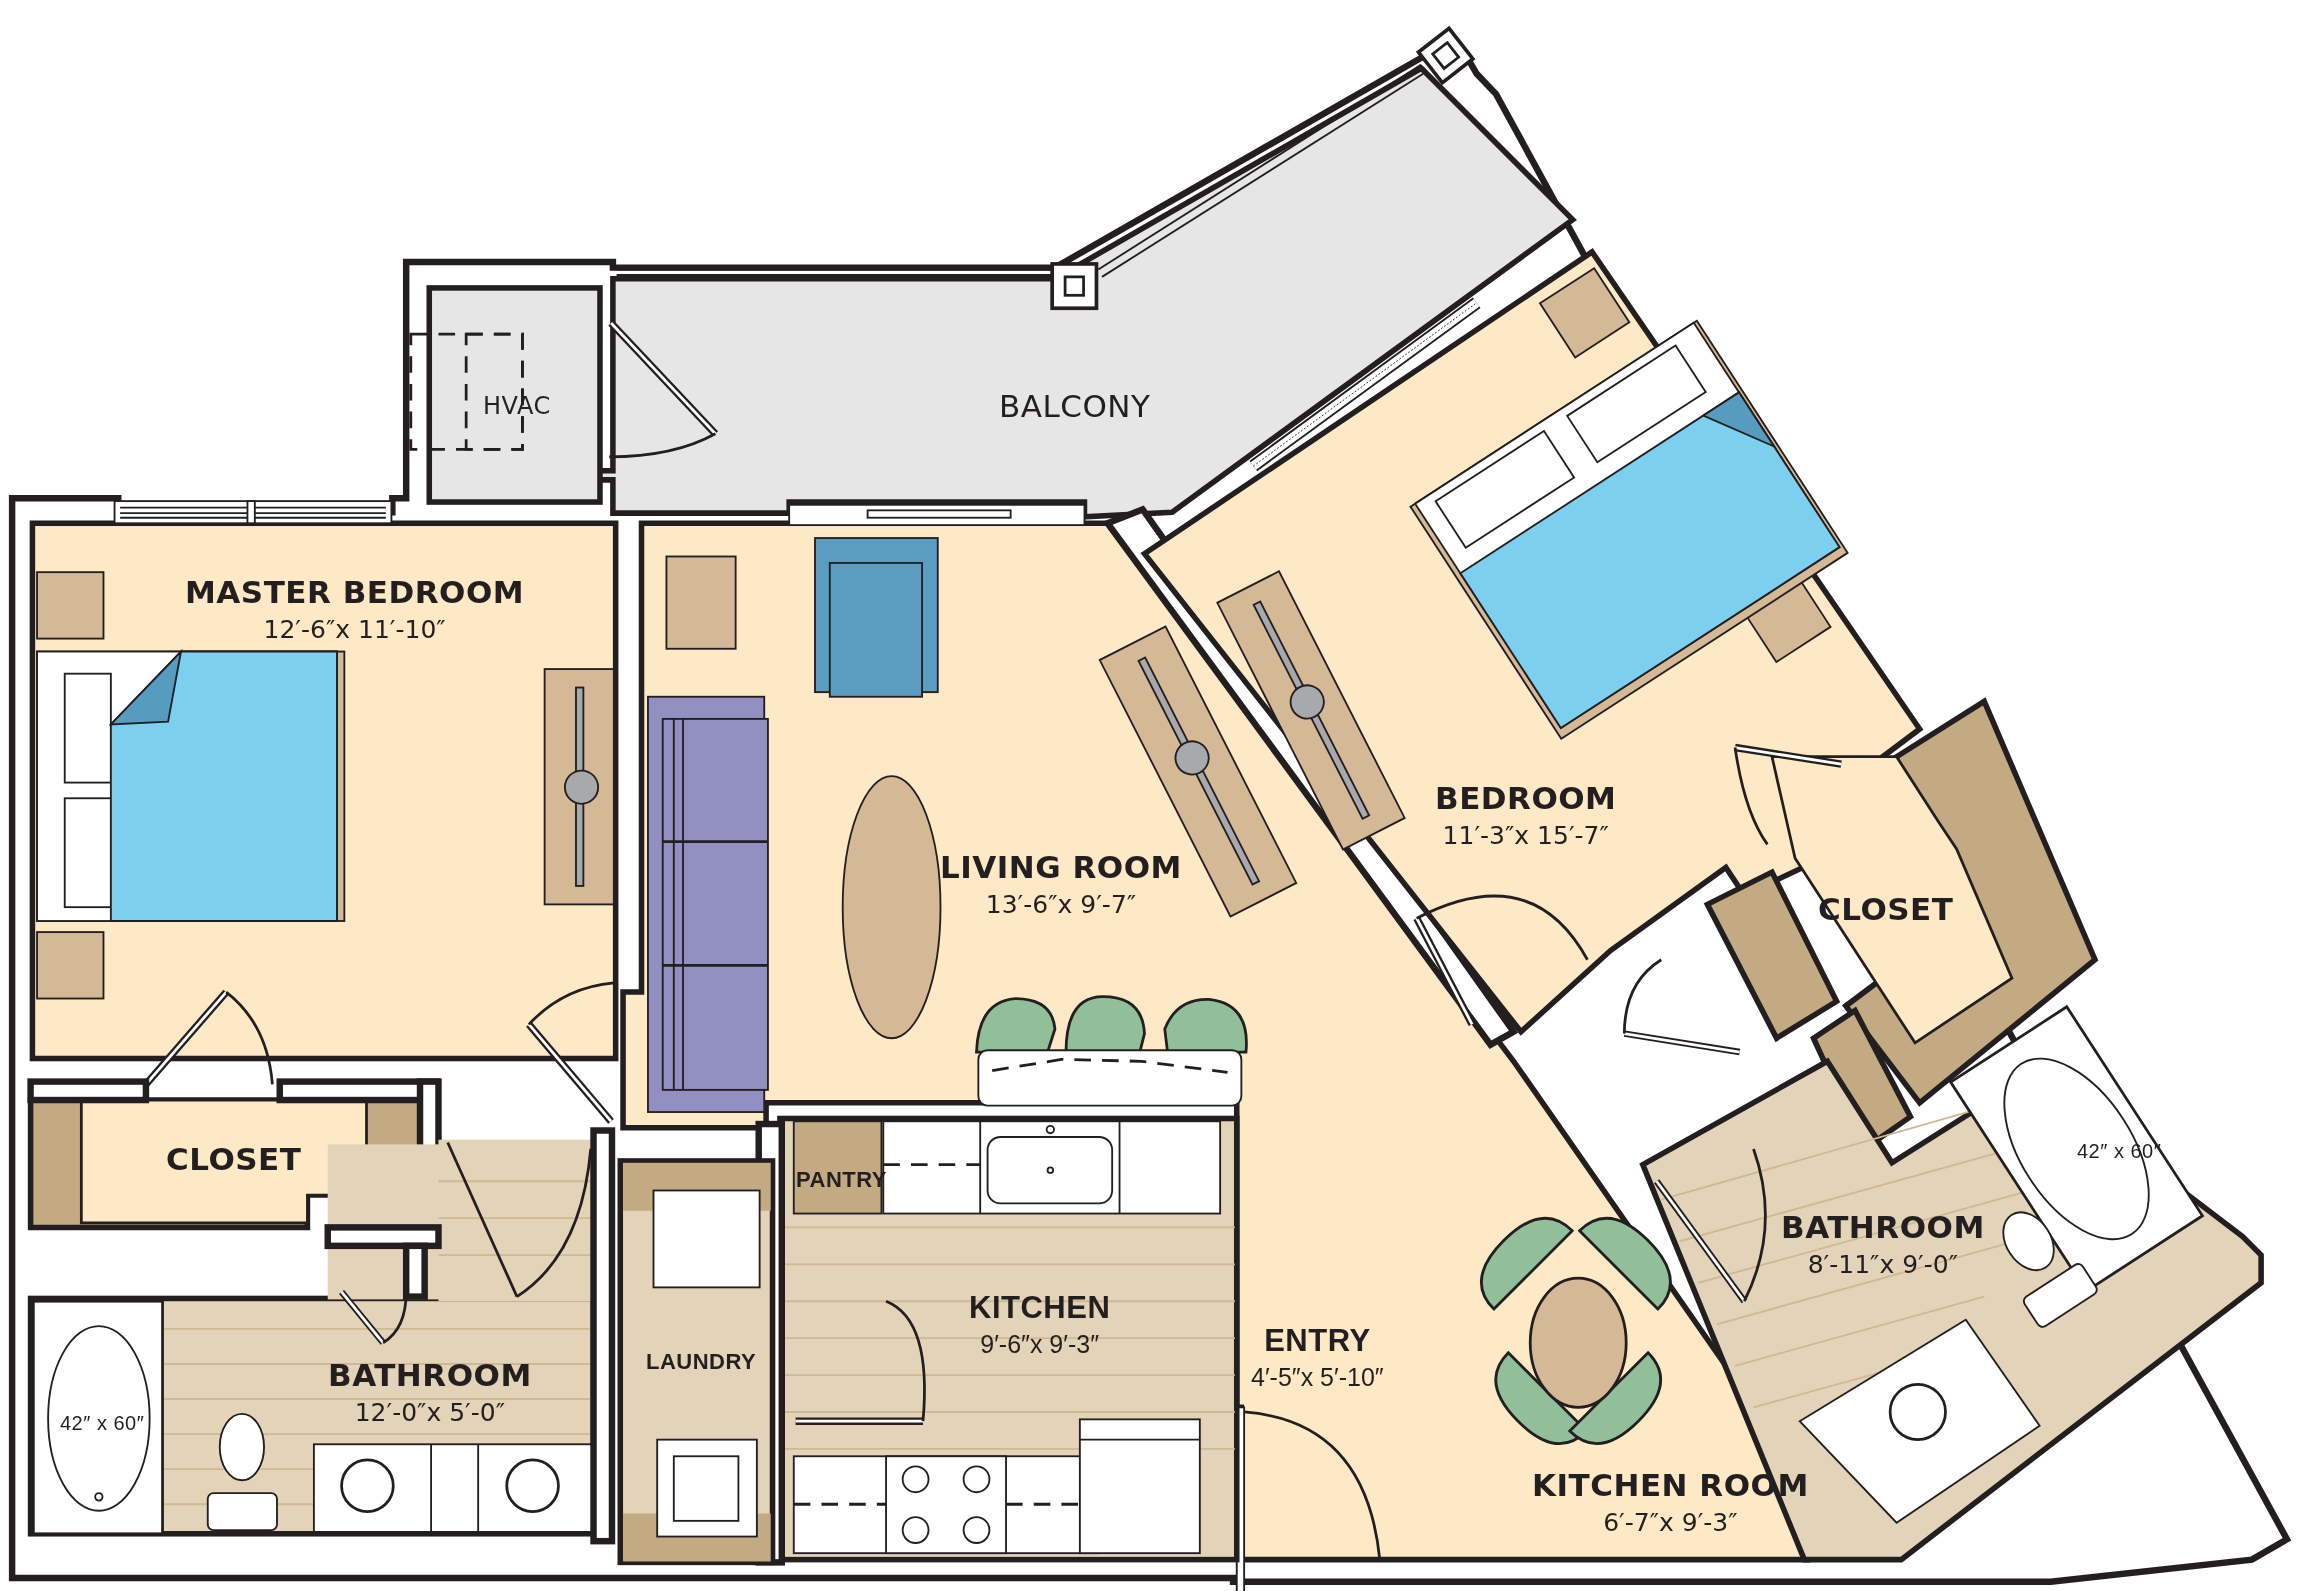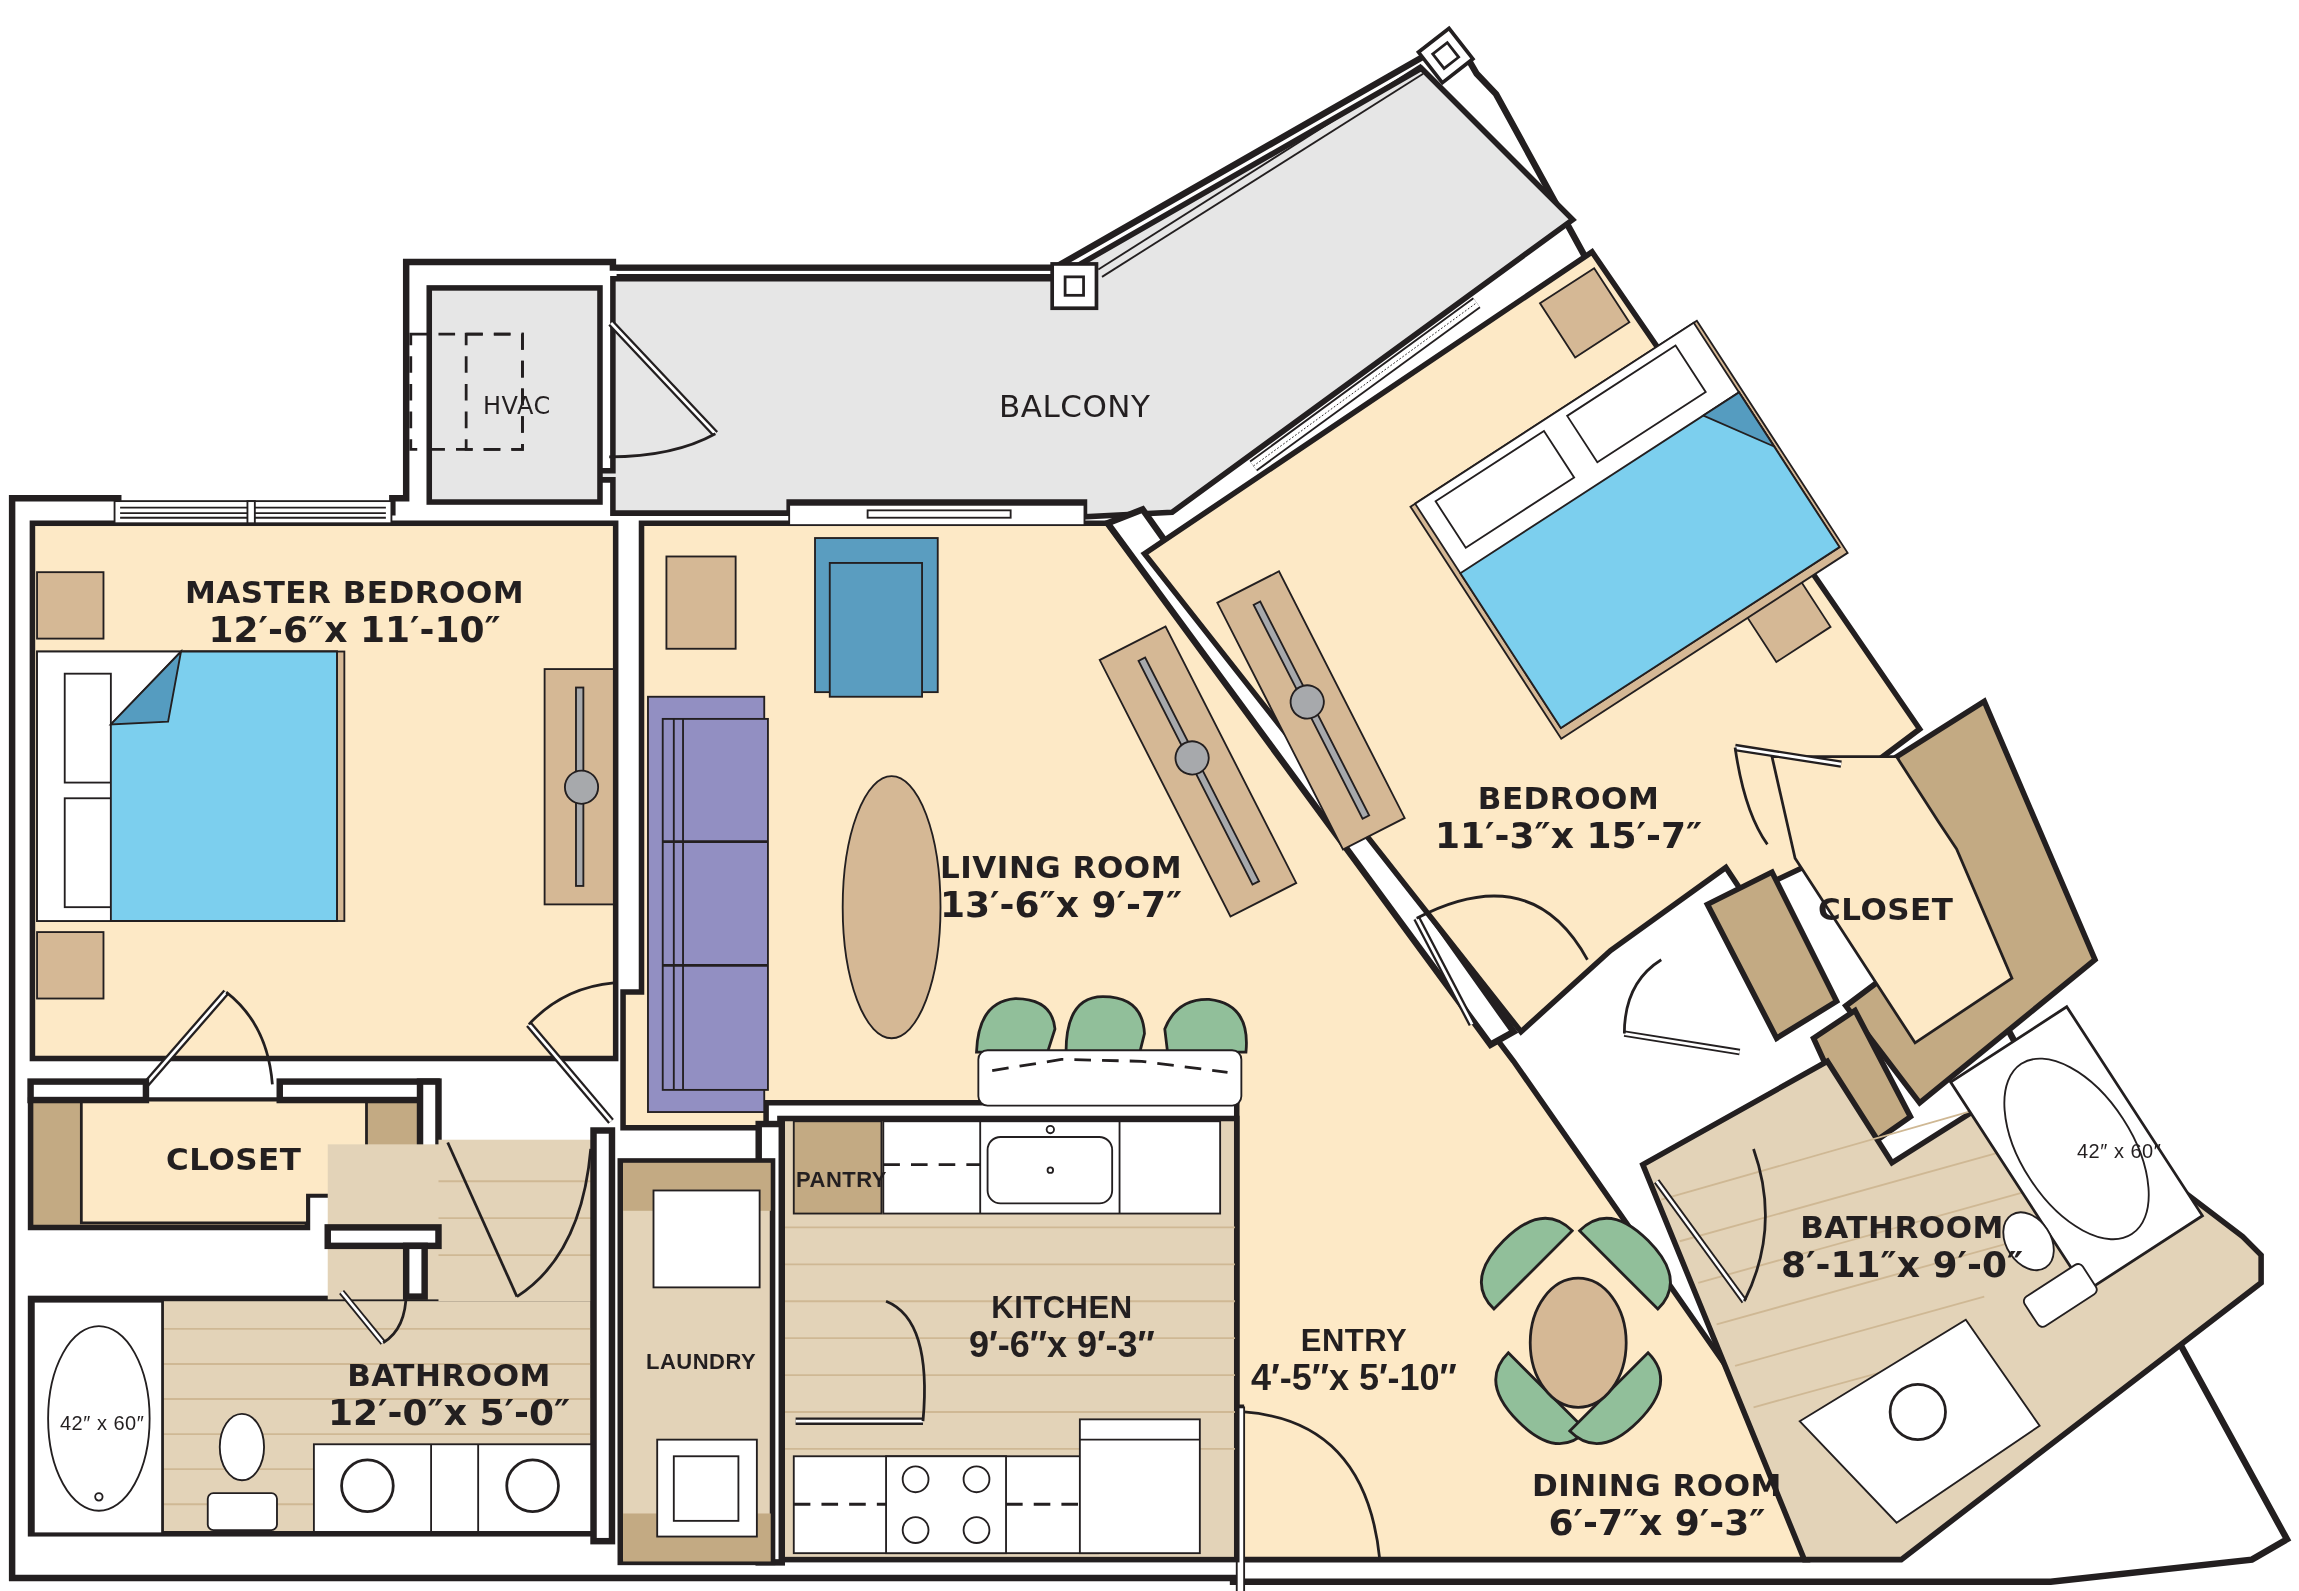--- a/index.html
+++ b/index.html
@@ -4,21 +4,21 @@
 <style>
   html, body { margin: 0; padding: 0; background: #ffffff; }
   body { width: 2300px; height: 1591px; overflow: hidden; position: relative; font-family: "DejaVu Sans", "Liberation Sans", sans-serif; }
   svg.plan { position: absolute; left: 0; top: 0; width: 2300px; height: 1591px; }
   .wall { fill: #ffffff; stroke: #231f20; stroke-width: 7; stroke-linejoin: miter; }
   .thin { fill: none; stroke: #231f20; stroke-width: 3; }
   .hair { fill: none; stroke: #231f20; stroke-width: 2; }
   .dash { fill: none; stroke: #231f20; stroke-width: 3; stroke-dasharray: 18 12; }
   .lbl { position: absolute; color: #231f20; text-align: center; white-space: nowrap; font-family: "DejaVu Sans", "Liberation Sans", sans-serif; }
   .lbl .name { display: block; font-size: 31px; font-weight: 600; letter-spacing: 0.5px; line-height: 37px; }
-  .lbl .dim  { display: block; font-size: 36px; font-weight: 700; line-height: 37px; }
+  .lbl .dim  { display: block; font-size: 25px; font-weight: 400; line-height: 37px; }
   .lbl.small .name { font-size: 22px; font-weight: 600; }
   .lbl.tiny .name { font-size: 20px; font-weight: 400; }
   .cond { font-family: "Liberation Sans", "DejaVu Sans", sans-serif; }
 </style>
 </head>
 <body>
 
 <svg class="plan" viewBox="0 0 2492 1724" xmlns="http://www.w3.org/2000/svg">
 
   <path class="wall" d="M13 540 L128 540 L128 555 L425 555 L425 540 L440 540 L440 284 L664 284 L664 290 L1143 290 L1548 58 L1585 54 L1600 80 L1621 102
@@ -322,21 +322,21 @@
 </div>
 <div class="lbl cond" style="left:969px; top:1289px;">
   <span class="name">KITCHEN</span>
   <span class="dim">9′-6″x 9′-3″</span>
 </div>
 <div class="lbl cond" style="left:1251px; top:1322px;">
   <span class="name">ENTRY</span>
   <span class="dim">4′-5″x 5′-10″</span>
 </div>
 <div class="lbl" style="left:1532px; top:1467px;">
-  <span class="name">DINING ROOM</span>
+  <span class="name">KITCHEN ROOM</span>
   <span class="dim">6′-7″x 9′-3″</span>
 </div>
 <div class="lbl small cond" style="left:646px; top:1343px;">
   <span class="name">LAUNDRY</span>
 </div>
 <div class="lbl small cond" style="left:796px; top:1161px;">
   <span class="name" style="font-size:22px;">PANTRY</span>
 </div>
 <div class="lbl" style="left:999px; top:388px;">
   <span class="name" style="font-weight:400;">BALCONY</span>

